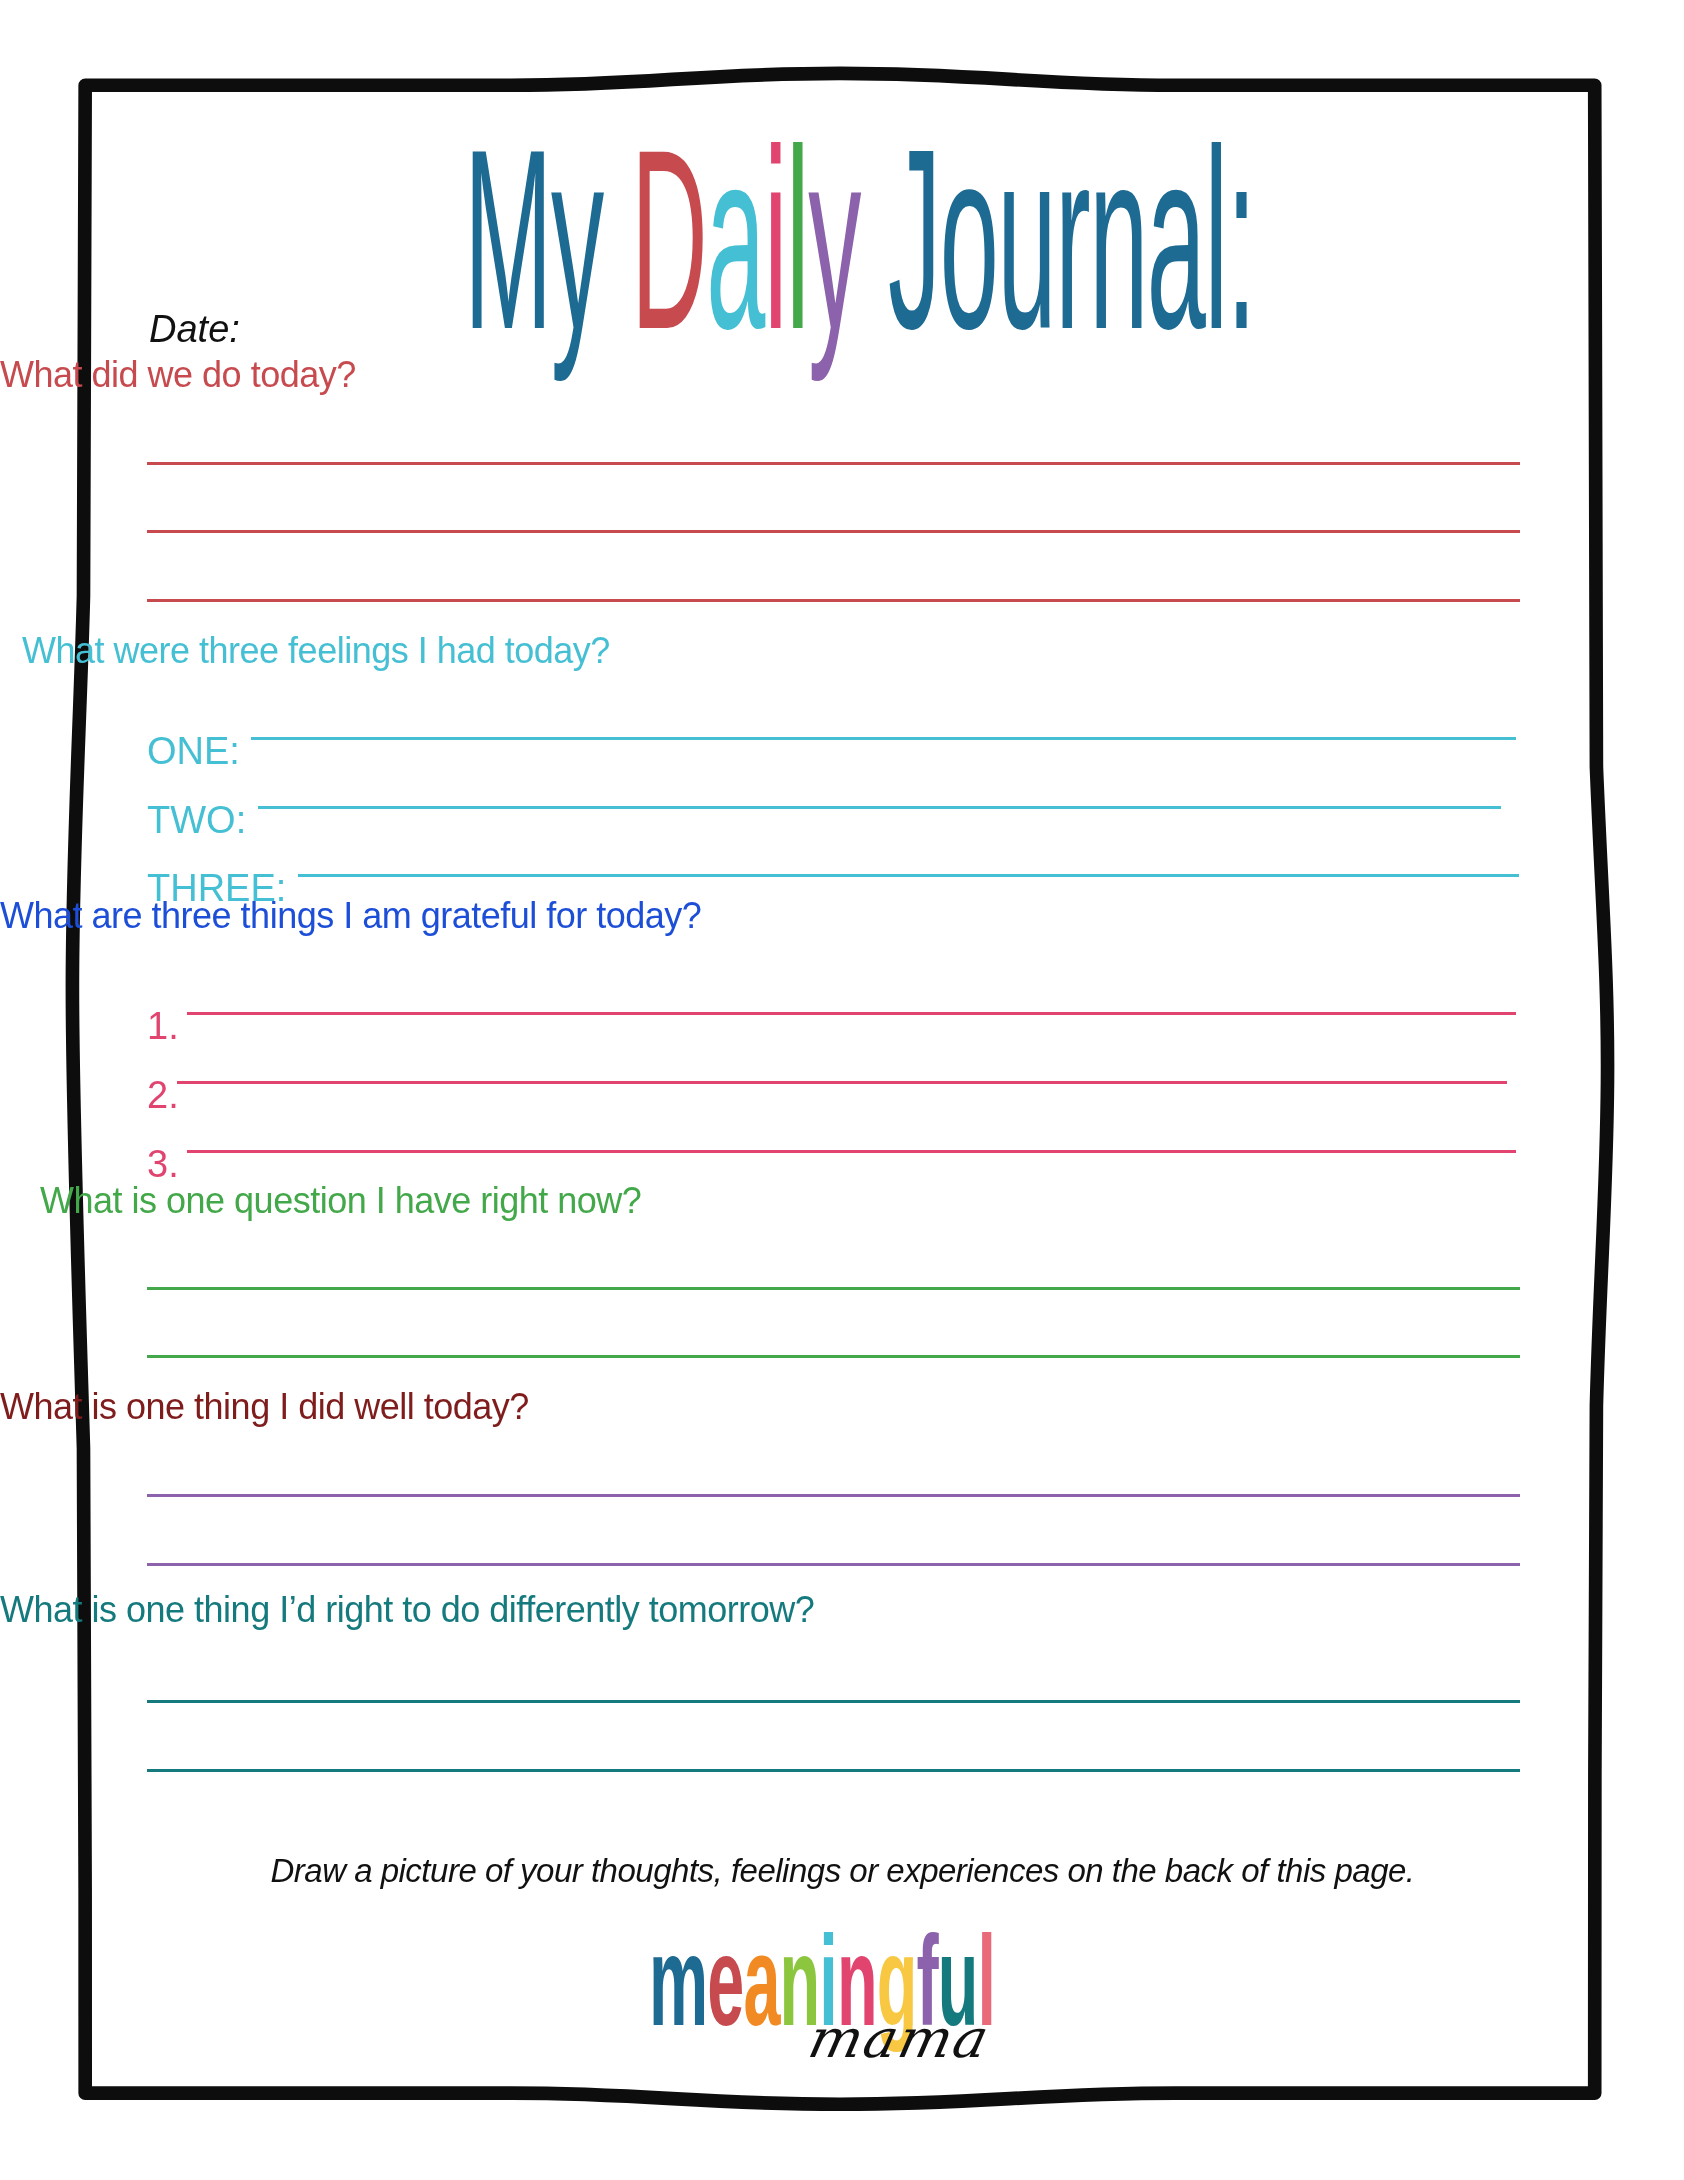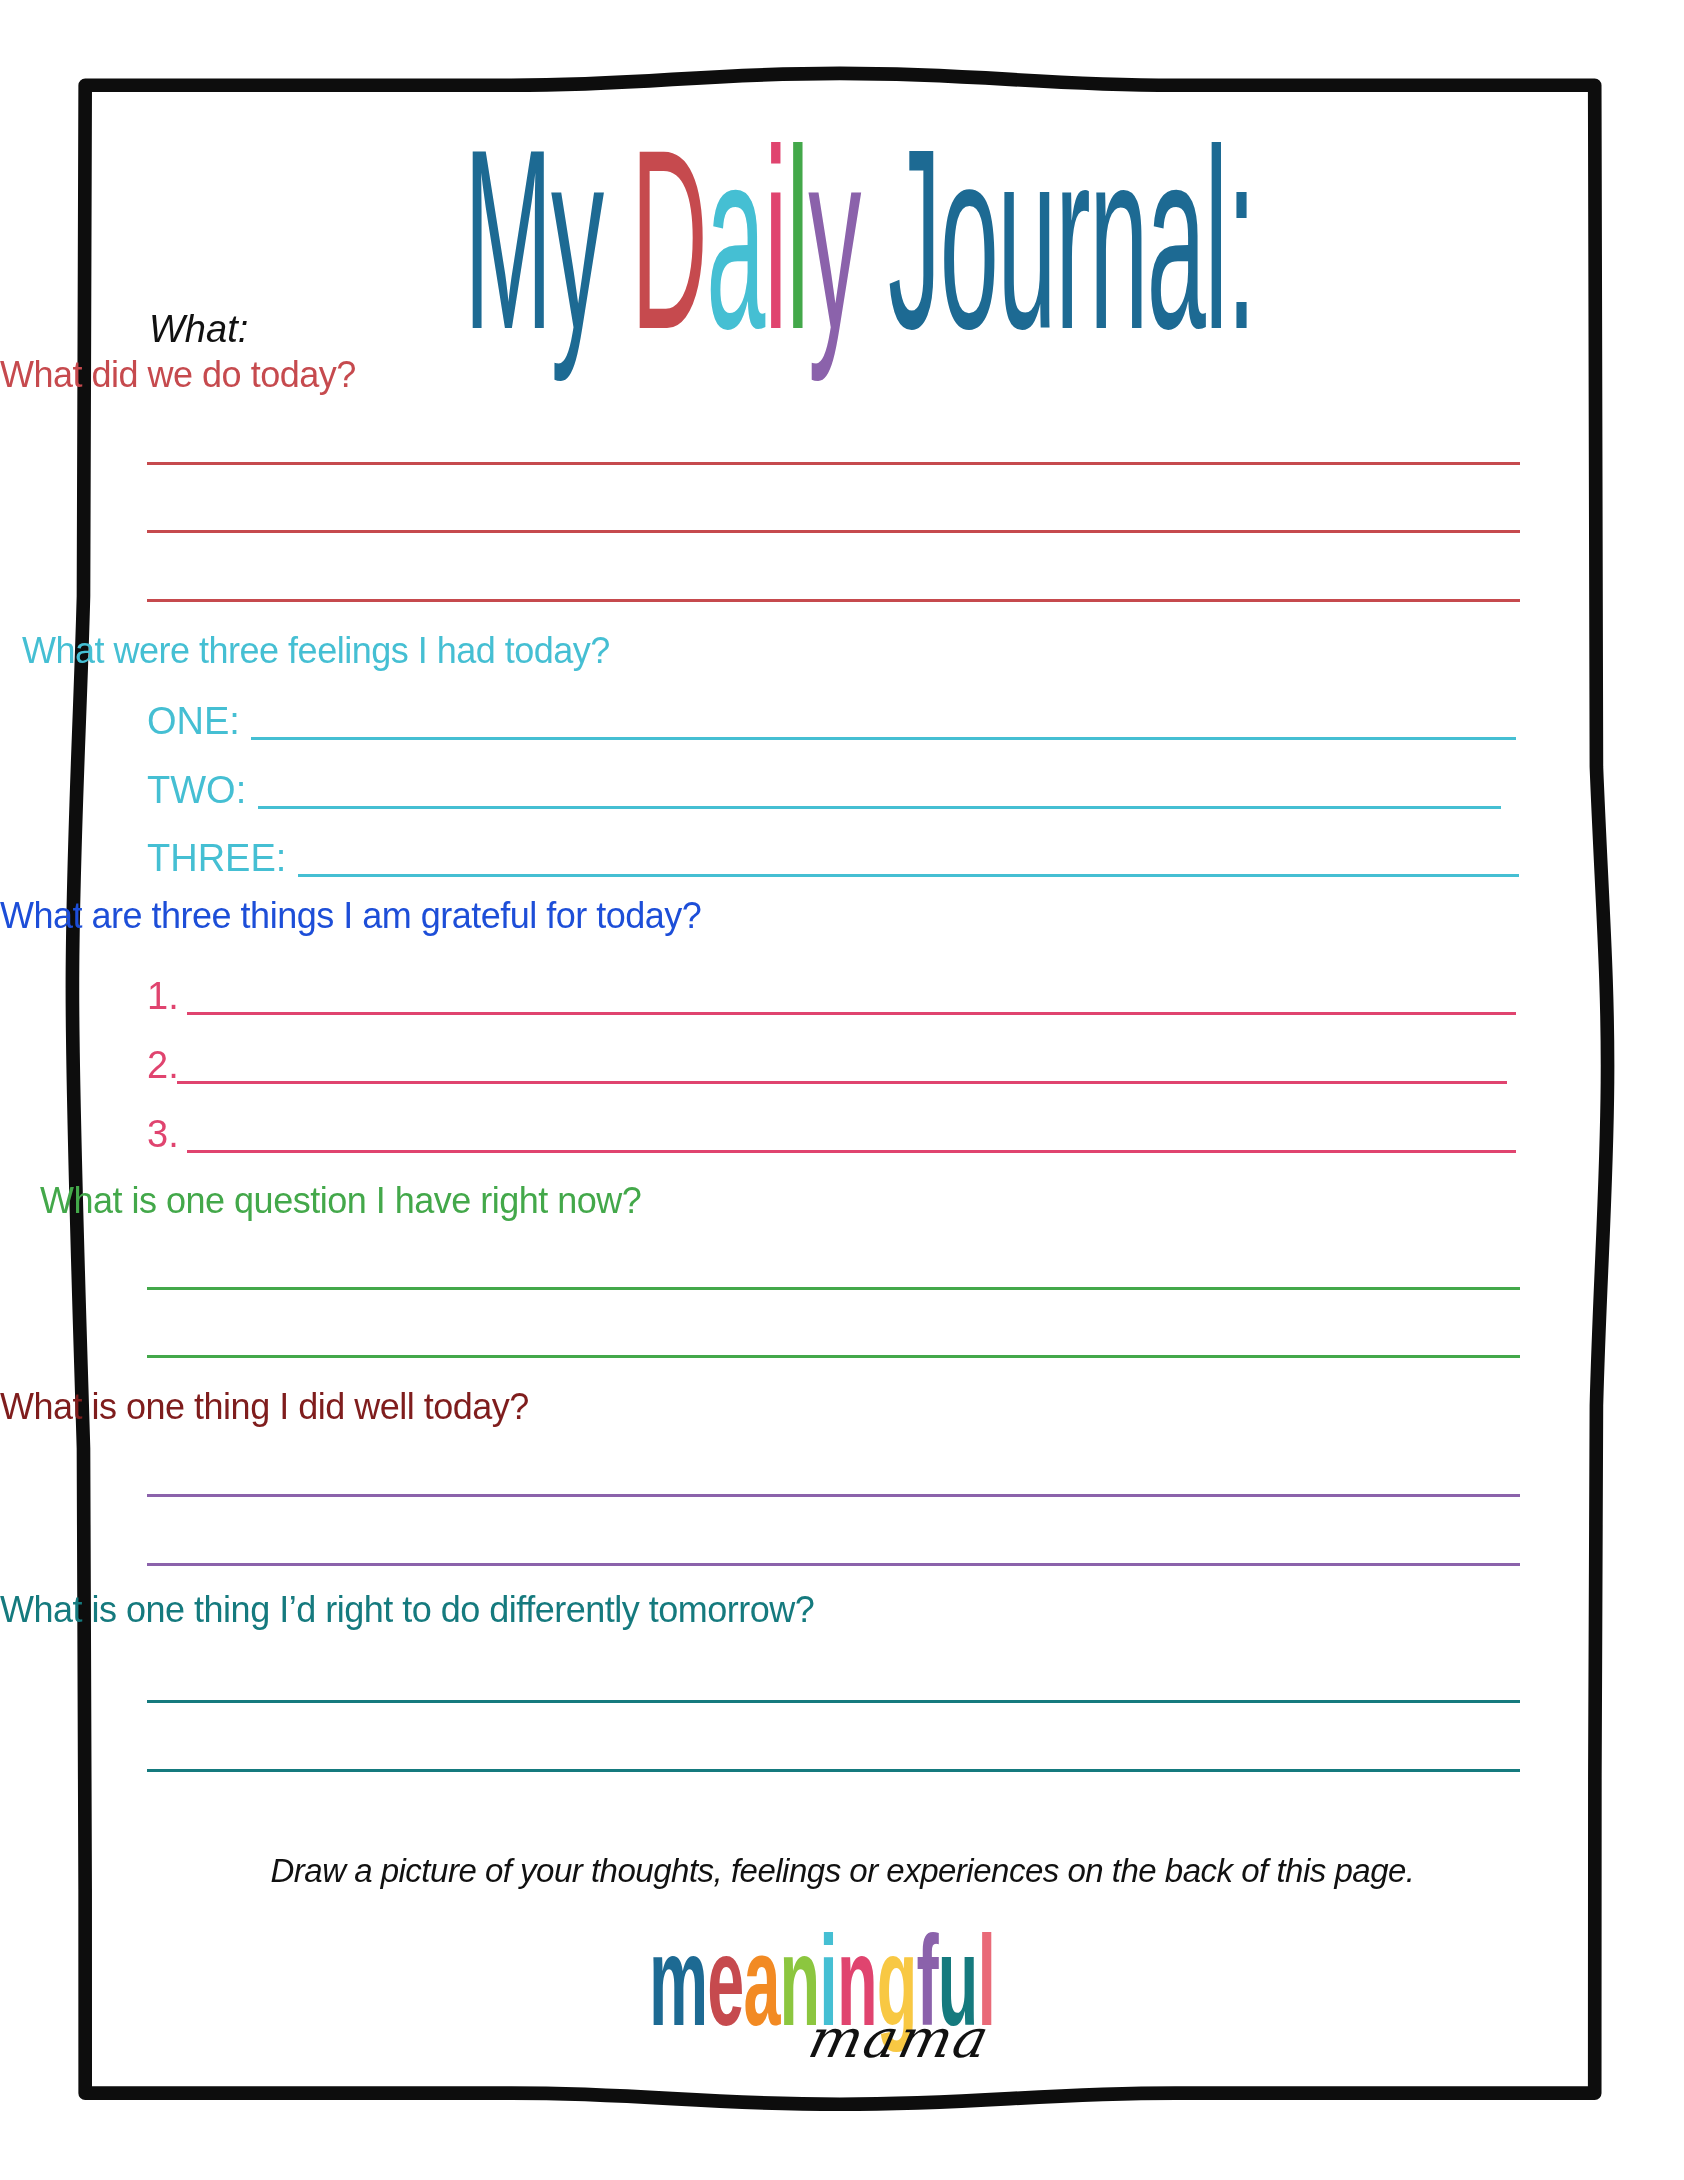--- a/index.html
+++ b/index.html
@@ -12,21 +12,21 @@
   .title-inner { position: absolute; left: 0; top: 0; font-family: "Liberation Sans", sans-serif; font-size: 256px; line-height: 256px; transform: scaleX(0.415); transform-origin: 0 0; white-space: nowrap; letter-spacing: -3.4px; }
   .title-inner span { display: inline-block; }
 
   .date-label { left: 149px; top: 307px; font-size: 38px; line-height: 44px; font-style: italic; color: #111111; }
 
   .heading { position: absolute; left: 0; width: 1666px; text-align: left; font-size: 36px; line-height: 43px; letter-spacing: -0.5px; }
   .heading span { display: inline-block; }
 
   .rule { position: absolute; height: 3.4px; }
 
-  .field-label { position: absolute; font-size: 38px; line-height: 43px; }
+  .field-label { position: absolute; font-size: 38px; line-height: 43px; margin-top: 30px; }
 
   .footer-note { position: absolute; left: 0; width: 1685px; text-align: center; top: 1850px; font-size: 33px; line-height: 41px; font-style: italic; color: #111111; letter-spacing: -0.5px; }
 
   .logo { position: absolute; left: 649px; top: 1917px; width: 400px; height: 153px; }
   .logo-word { position: absolute; left: 0; top: 0; font-family: "Liberation Sans", sans-serif; font-weight: bold; font-size: 128px; line-height: 128px; transform: scaleX(0.52); transform-origin: 0 0; white-space: nowrap; letter-spacing: -1.7px; }
   .logo-word span { display: inline-block; }
   .logo-script { position: absolute; left: 167px; top: 95px; font-family: "DejaVu Serif", serif; font-style: italic; font-size: 53px; line-height: 53px; color: #111111; transform: scaleX(1.05) skewX(-12deg); transform-origin: 0 0; letter-spacing: 1.7px; }
 </style>
 </head>
 <body>
@@ -37,21 +37,21 @@
     <path d="M100,100 L600,100 C760,100 820,86 986,86 C1150,86 1220,100 1380,100 L1872,100
              C1872,500 1872,700 1874,900 C1880,1050 1888,1150 1887,1270 C1886,1400 1878,1500 1874,1650 C1872,1900 1872,2200 1872,2457
              L1380,2457 C1220,2457 1150,2470 986,2470 C820,2470 760,2457 600,2457 L100,2457
              C100,2200 100,1900 98,1700 C92,1500 85,1300 85,1160 C85,1000 94,850 98,700 C100,500 100,300 100,100 Z" fill="none" stroke="#0d0d0d" stroke-width="16" stroke-linejoin="round"></path>
   </svg>
 
   <div class="title">
     <div class="title-inner" id="title-inner"><span style="color: rgb(29, 106, 147);">M</span><span style="color: rgb(29, 106, 147);">y</span><span style="color: rgb(29, 106, 147);">&nbsp;</span><span style="color: rgb(198, 74, 78);">D</span><span style="color: rgb(69, 191, 211);">a</span><span style="color: rgb(224, 68, 111);">i</span><span style="color: rgb(67, 168, 74);">l</span><span style="color: rgb(139, 98, 171);">y</span><span style="color: rgb(29, 106, 147);">&nbsp;</span><span style="color: rgb(29, 106, 147);">J</span><span style="color: rgb(29, 106, 147);">o</span><span style="color: rgb(29, 106, 147);">u</span><span style="color: rgb(29, 106, 147);">r</span><span style="color: rgb(29, 106, 147);">n</span><span style="color: rgb(29, 106, 147);">a</span><span style="color: rgb(29, 106, 147);">l</span><span style="color: rgb(29, 106, 147);">:</span></div>
   </div>
 
-  <div class="abs date-label">What:</div>
+  <div class="abs date-label">Date:</div>
 
   <div class="heading" style="top:353px;">
     <span style="color: rgb(198, 74, 78);">What did we do today?</span>
   </div>
   <div class="rule" style="left: 147px; width: 1373px; top: 462px; background: rgb(198, 74, 78);"></div>
   <div class="rule" style="left: 147px; width: 1373px; top: 530px; background: rgb(198, 74, 78);"></div>
   <div class="rule" style="left: 147px; width: 1373px; top: 599px; background: rgb(198, 74, 78);"></div>
 
   <div class="heading" style="top:629px;padding-left:22px;">
     <span style="color: rgb(69, 191, 211);">What were three feelings I had today?</span>

